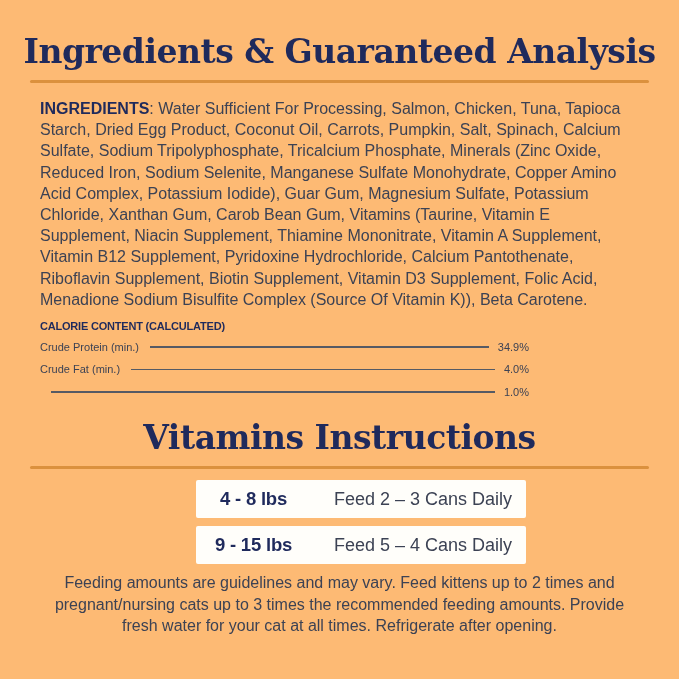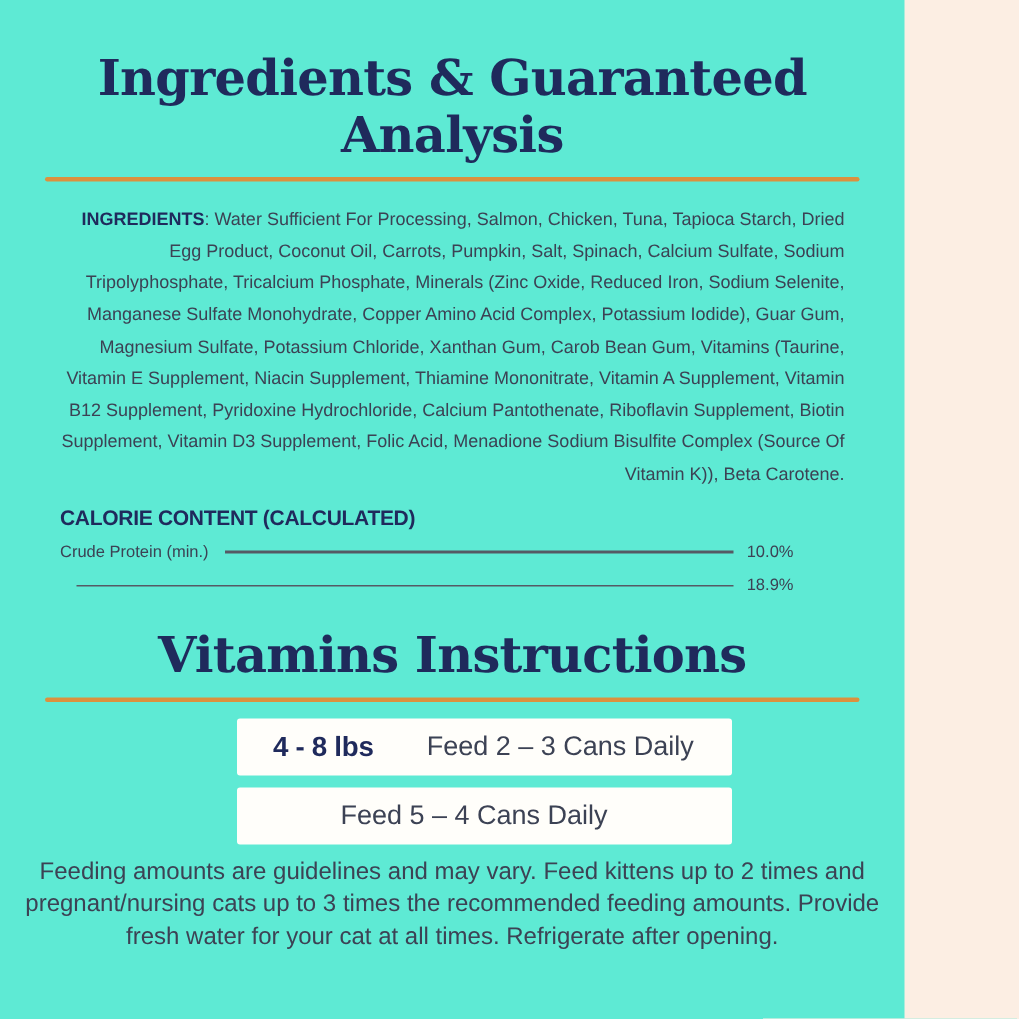--- a/index.html
+++ b/index.html
@@ -1,49 +1,49 @@
 <!DOCTYPE html>
 <html><head>
 <meta charset="utf-8">
 <style>
   html,body{margin:0;padding:0;background:#FCEEE3;}
   .canvas{
-    width:603px;height:679px;background:#5eead4;overflow:hidden;
+    width:679px;height:679px;background:#fdba74;overflow:hidden;
     font-family:"Liberation Sans",sans-serif;color:#3C4254;position:relative;
   }
   .display-heading{
     font-family:"DejaVu Serif",serif;font-weight:700;color:#1F2A5C;
     text-align:center;font-size:33px;letter-spacing:-0.5px;
     margin:0;line-height:1.15;
   }
   .h1{padding-top:33px;}
   .rule{height:3px;background:#DB913E;margin:9px 30px 0;border-radius:2px;}
   .content{padding:0 40px;}
-  .ing-para{font-size:12px;line-height:21.2px;margin:15px 0 0;text-align:right;}
+  .ing-para{font-size:16px;line-height:21.2px;margin:15px 0 0;text-align:left;}
   .navy-bold{color:#1F2A5C;font-weight:700;}
   .sub-heading{
-    color:#1F2A5C;font-weight:700;font-size:14px;letter-spacing:-0.2px;
+    color:#1F2A5C;font-weight:700;font-size:11px;letter-spacing:-0.2px;
     margin:10px 0 2px;
   }
   .plain-line{font-size:16px;line-height:21px;margin:2px 0 0;}
   .analysis{margin-top:4px;width:489px;}
   .arow{display:flex;align-items:center;font-size:11px;line-height:22.5px;}
   .leader{flex:1;height:1.5px;background:#555A64;margin:0 9px 0 11px;}
   .aval{white-space:nowrap;}
   .h2{padding-top:16px;}
   .feed-rows{margin-top:11px;margin-left:43px;}
   .frow{
     width:330px;height:38px;background:#FFFEFA;margin:0 auto 8px;
     display:flex;align-items:center;border-radius:2px;
   }
   .fweight{
     width:115px;text-align:center;font-weight:700;color:#1F2A5C;
     font-size:18.5px;letter-spacing:-0.2px;
   }
-  .famount{flex:1;text-align:center;font-size:18px;color:#3C4254;padding-right:14px;}
+  .famount{flex:1;text-align:right;font-size:18px;color:#3C4254;padding-right:14px;}
   .note{
     width:600px;margin:8px auto 0;text-align:center;
     font-size:16px;line-height:21.5px;
   }
 </style>
 </head>
 <body>
 
 <div class="canvas">
 
@@ -54,37 +54,43 @@
 
     <p class="ing-para"><span class="navy-bold">INGREDIENTS</span><span>: Water Sufficient For Processing, Salmon, Chicken, Tuna, Tapioca Starch, Dried Egg Product, Coconut Oil, Carrots, Pumpkin, Salt, Spinach, Calcium Sulfate, Sodium Tripolyphosphate, Tricalcium Phosphate, Minerals (Zinc Oxide, Reduced Iron, Sodium Selenite, Manganese Sulfate Monohydrate, Copper Amino Acid Complex, Potassium Iodide), Guar Gum, Magnesium Sulfate, Potassium Chloride, Xanthan Gum, Carob Bean Gum, Vitamins (Taurine, Vitamin E Supplement, Niacin Supplement, Thiamine Mononitrate, Vitamin A Supplement, Vitamin B12 Supplement, Pyridoxine Hydrochloride, Calcium Pantothenate, Riboflavin Supplement, Biotin Supplement, Vitamin D3 Supplement, Folic Acid, Menadione Sodium Bisulfite Complex (Source Of Vitamin K)), Beta Carotene.</span></p>
 
     <div class="sub-heading">CALORIE CONTENT (CALCULATED)</div>
 
 
     <div class="analysis">
       <div class="arow">
         <span>Crude Protein (min.)</span>
         <span class="leader"></span>
-        <span class="aval">10.0%</span>
+        <span class="aval">34.9%</span>
+      </div>
+      <div class="arow">
+        <span>Crude Fat (min.)</span>
+        <span class="leader"></span>
+        <span class="aval">4.0%</span>
       </div>
       <div class="arow">
         <span class="leader"></span>
-        <span class="aval">18.9%</span>
+        <span class="aval">1.0%</span>
       </div>
     </div>
   </div>
 
   <h1 class="display-heading h2">Vitamins Instructions</h1>
   <div class="rule"></div>
 
   <div class="feed-rows">
     <div class="frow">
       <span class="fweight">4 - 8 lbs</span>
       <span class="famount">Feed 2 – 3 Cans Daily</span>
     </div>
     <div class="frow">
+      <span class="fweight">9 - 15 lbs</span>
       <span class="famount">Feed 5 –  4 Cans Daily</span>
     </div>
   </div>
 
   <p class="note">Feeding amounts are guidelines and may vary. Feed kittens up to 2 times and pregnant/nursing cats up to 3 times the recommended feeding amounts. Provide fresh water for your cat at all times. Refrigerate after opening.</p>
 
 </div>
 
 </body></html>

